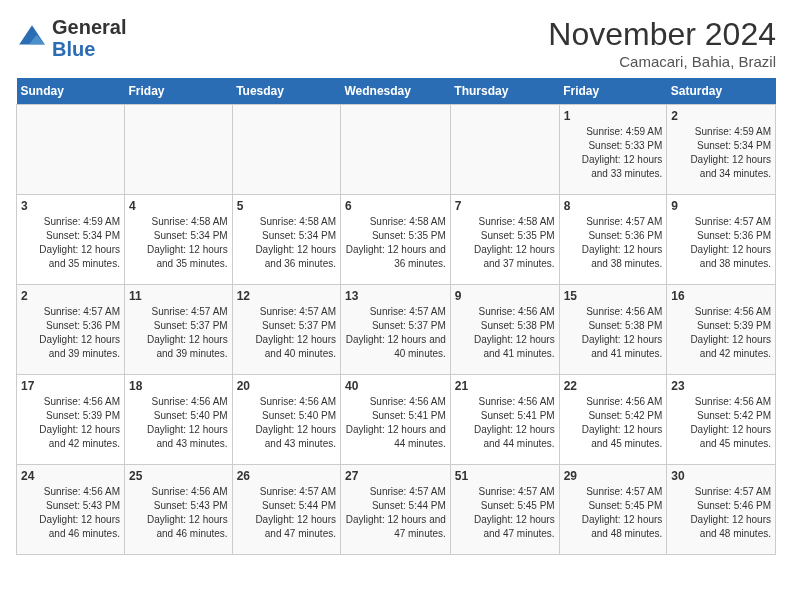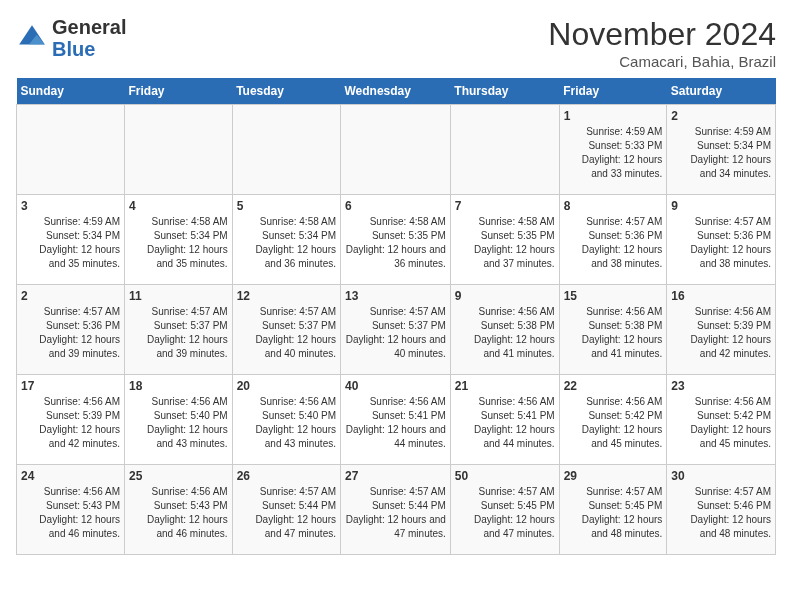--- a/index.html
+++ b/index.html
@@ -292,21 +292,21 @@
 Sunset: 5:44 PM
 Daylight: 12 hours and 47 minutes.</div>
         </td>
         <td>
           <span class="day-num">27</span>
           <div class="day-info" style="white-space: pre-line;">Sunrise: 4:57 AM
 Sunset: 5:44 PM
 Daylight: 12 hours and 47 minutes.</div>
         </td>
         <td>
-          <span class="day-num">50</span>
+          <span class="day-num">51</span>
           <div class="day-info" style="white-space: pre-line;">Sunrise: 4:57 AM
 Sunset: 5:45 PM
 Daylight: 12 hours and 47 minutes.</div>
         </td>
         <td>
           <span class="day-num">29</span>
           <div class="day-info" style="white-space: pre-line;">Sunrise: 4:57 AM
 Sunset: 5:45 PM
 Daylight: 12 hours and 48 minutes.</div>
         </td>

